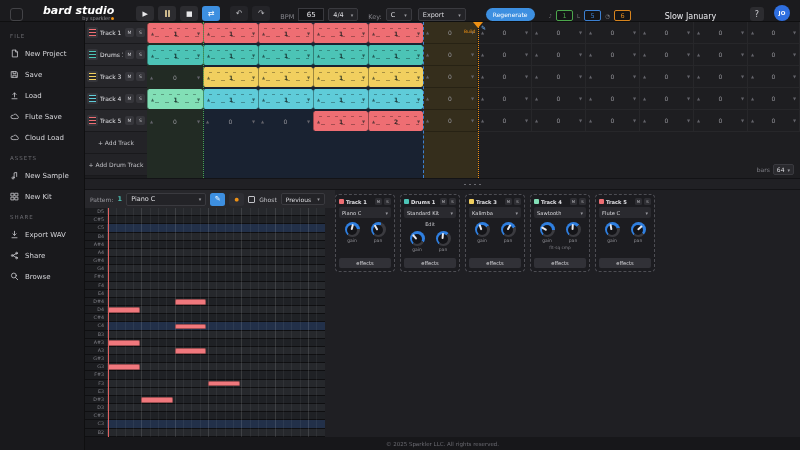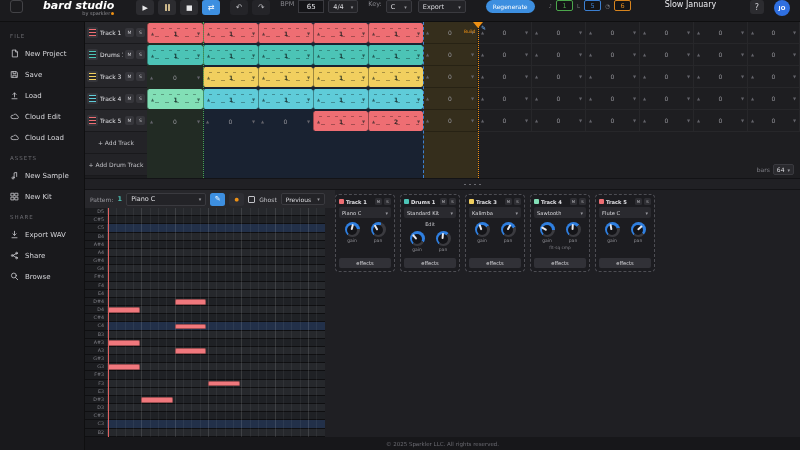--- a/index.html
+++ b/index.html
@@ -1,19 +1,19 @@
 <!DOCTYPE html>
 <html><head>
 <meta charset="utf-8">
 <style>
 *{box-sizing:border-box;margin:0;padding:0}
 html,body{width:800px;height:450px}
 body{background:#202023;font-family:"DejaVu Sans","Liberation Sans",sans-serif;overflow:hidden;position:relative;color:#ddd}
 
-#topbar{position:absolute;left:0;top:0;width:800px;height:22px;background:#1b1b1e;border-bottom:1px solid #0f0f10;display:flex;align-items:flex-start;gap:4px;padding:0 10px;z-index:6}
+#topbar{position:absolute;left:0;top:0;width:800px;height:22px;background:#1b1b1e;border-bottom:1px solid #0f0f10;display:flex;align-items:flex-end;gap:4px;padding:0 10px;z-index:6}
 .menu-btn{width:13px;height:13px;border:1px solid #434347;border-radius:3px;margin-right:16px;flex:none}
 .logo{line-height:1;margin-right:18px;text-align:right;flex:none}
 .logo-title{font-size:11px;font-weight:bold;font-style:italic;color:#fff;white-space:nowrap}
 .logo-sub{font-size:5px;color:#8e8e93;display:flex;justify-content:flex-end;align-items:center;gap:1px}
 .odotmini{width:3px;height:3px;border-radius:50%;background:#ef9114;display:inline-block}
 .tbtn{width:18px;height:15px;background:#2c2c30;border-radius:3px;display:flex;align-items:center;justify-content:center;font-size:7px;color:#e8e8ea;gap:1.5px;flex:none}
 .tbtn.loop{background:#3d8fe0;color:#fff;font-size:8px}
 .tbtn.ghostbtn{background:#242428;color:#b9b9be;font-size:8px}
 .pbar{width:2px;height:7px;background:#cdb98c;border-radius:.5px}
 .lbl{font-size:6.5px;color:#86868c;margin-left:6px;flex:none}
@@ -193,21 +193,21 @@
       <div class="sideitem">
         <svg viewBox="0 0 10 10" class="sic">
           <path d="M2.2 8.6h5.6 M5 2.2v4.4 M3.2 3.9L5 2.1l1.8 1.8" fill="none" stroke="#c9c9ce" stroke-width="0.9" stroke-linejoin="round" stroke-linecap="round"></path>
         </svg>
         <span>Load</span>
       </div>
       <div class="sideitem">
         <svg viewBox="0 0 10 10" class="sic">
           <path d="M3.1 7.4a1.9 1.9 0 1 1 .5-3.7 2.4 2.4 0 0 1 4.5.8A1.4 1.4 0 0 1 7.6 7.4z" fill="none" stroke="#c9c9ce" stroke-width="0.9" stroke-linejoin="round" stroke-linecap="round"></path>
         </svg>
-        <span>Cloud Edit</span>
+        <span>Flute Save</span>
       </div>
       <div class="sideitem">
         <svg viewBox="0 0 10 10" class="sic">
           <path d="M3.1 7.4a1.9 1.9 0 1 1 .5-3.7 2.4 2.4 0 0 1 4.5.8A1.4 1.4 0 0 1 7.6 7.4z" fill="none" stroke="#c9c9ce" stroke-width="0.9" stroke-linejoin="round" stroke-linecap="round"></path>
         </svg>
         <span>Cloud Load</span>
       </div>
       <div class="sec-title">ASSETS</div>
       <div class="sideitem">
         <svg viewBox="0 0 10 10" class="sic">

